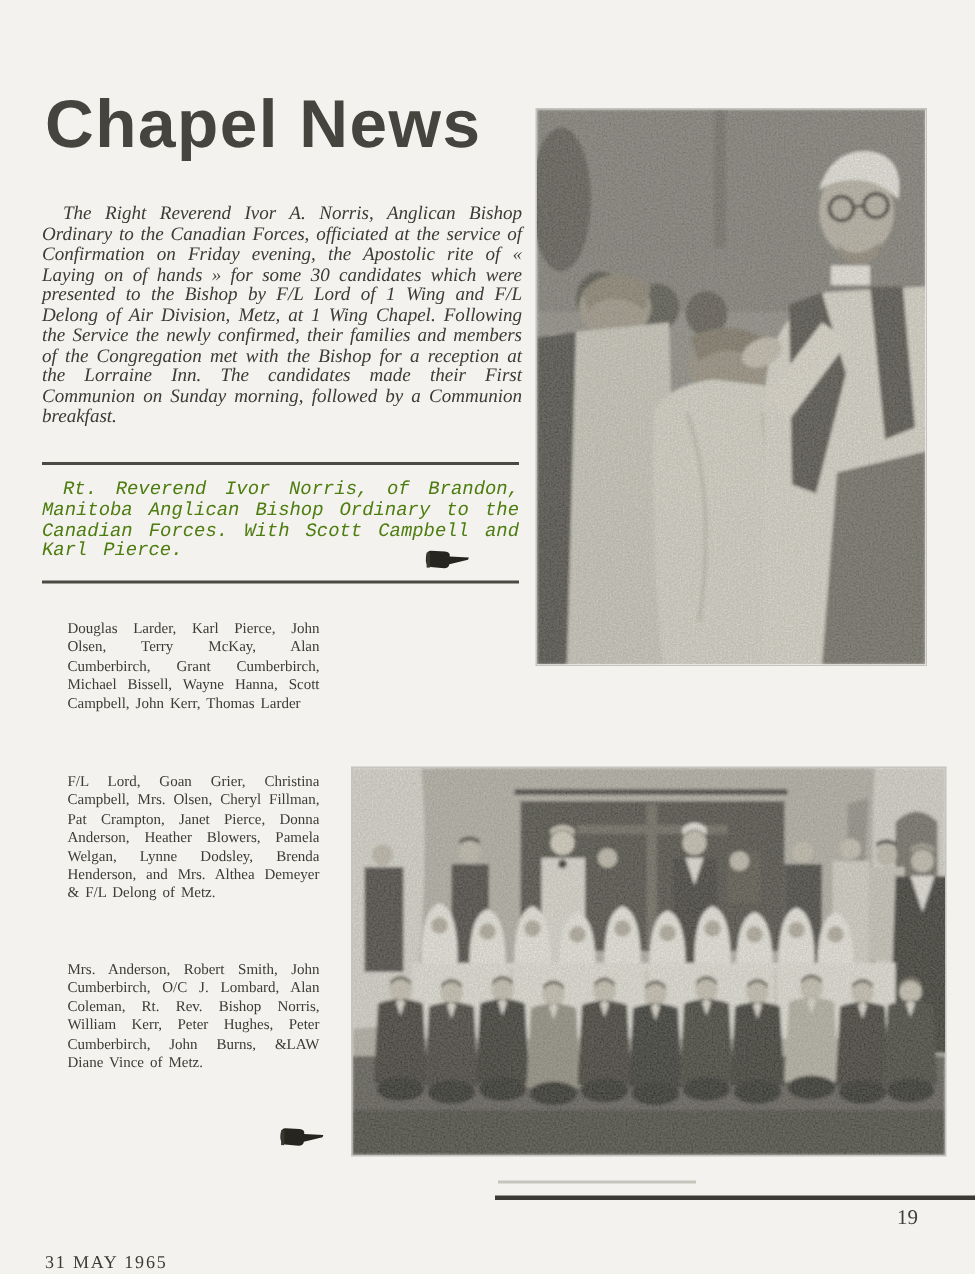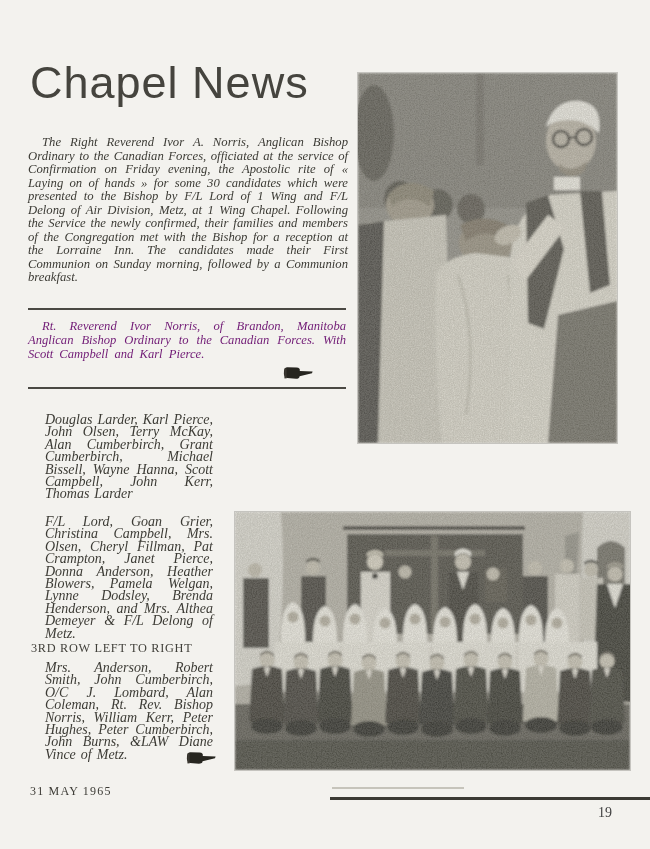--- a/index.html
+++ b/index.html
@@ -7,65 +7,65 @@
     width:650px;height:849px;
     background:#f3f2ee;
     font-family:"Liberation Serif", serif;
     color:#3a3934;
   }
   .page{position:relative;width:650px;height:849px;background:#f3f2ee;overflow:hidden;}
 
   .title{
     position:absolute;left:30px;top:60px;margin:0;
     font-family:"Liberation Sans", sans-serif;
-    font-weight:normal;font-size:45px;line-height:1;
+    font-weight:bold;font-size:45px;line-height:1;
     letter-spacing:1px;color:#45443e;
   }
 
   .body-text{
     position:absolute;left:28px;top:136px;width:320px;margin:0;
     font-size:12.7px;line-height:13.5px;text-align:justify;
     text-indent:14px;color:#3c3b35;word-spacing:0.5px;font-style:italic;
   }
 
   .rule{position:absolute;left:28px;width:318px;height:2px;background:#4a4943;}
   .rule-top{top:308px;}
   .rule-bottom{top:387px;}
 
   .caption{
     position:absolute;left:28px;top:320px;width:318px;margin:0;
     font-style:italic;font-size:12.6px;line-height:13.8px;
-    text-align:justify;text-indent:14px;word-spacing:3px;color:#701a75;
+    text-align:justify;text-indent:14px;word-spacing:3px;color:#4d7c0f;font-family:Liberation Mono, monospace;
   }
 
   .hand{position:absolute;width:30px;height:15px;}
   .hand-1{left:283px;top:365px;}
   .hand-2{left:186px;top:750px;}
 
   .row-block{position:absolute;left:31px;width:192px;}
   .row-block-1{top:414px;}
   .row-block-2{top:516px;}
   .row-block-3{top:641px;}
   .row-heading{
     margin:0 0 6px 0;font-weight:normal;
     font-size:12.3px;letter-spacing:0.7px;color:#403f39;
   }
   .row-names{
     margin:0 0 0 14px;width:168px;
-    font-style:italic;font-size:14px;line-height:12.4px;
+    font-size:10px;line-height:12.4px;
     text-align:justify;word-spacing:1.5px;color:#3c3b35;
   }
 
   .photo{position:absolute;overflow:hidden;box-shadow:0 0 0 1px rgba(60,58,52,0.25);}
   .photo svg{display:block;}
   .photo-top{left:358px;top:73px;width:259px;height:370px;}
   .photo-bottom{left:235px;top:512px;width:395px;height:258px;}
 
   .footer-date{
-    position:absolute;left:30px;top:784px;
+    position:absolute;left:30px;top:834px;
     font-size:12px;letter-spacing:1.2px;color:#3c3b35;
   }
   .footer-rule-faint{position:absolute;left:332px;top:787px;width:132px;height:2px;background:#c6c4bb;}
   .footer-rule{position:absolute;left:330px;top:797px;width:320px;height:3px;background:#3b3a34;}
   .page-number{
     position:absolute;left:598px;top:805px;
     font-size:14px;color:#404040;
   }
 </style>
 </head>
@@ -92,21 +92,20 @@
 
   <div class="row-block row-block-1">
     <p class="row-names">Douglas Larder, Karl Pierce, John Olsen, Terry McKay, Alan Cumberbirch, Grant Cumberbirch, Michael Bissell, Wayne Hanna, Scott Campbell, John Kerr, Thomas Larder</p>
   </div>
 
   <div class="row-block row-block-2">
     <p class="row-names">F/L Lord, Goan Grier, Christina Campbell, Mrs. Olsen, Cheryl Fillman, Pat Crampton, Janet Pierce, Donna Anderson, Heather Blowers, Pamela Welgan, Lynne Dodsley, Brenda Henderson, and Mrs. Althea Demeyer &amp; F/L Delong of Metz.</p>
   </div>
 
   <div class="row-block row-block-3">
-    <h2 class="row-heading">3RD ROW LEFT TO RIGHT</h2>
     <p class="row-names">Mrs. Anderson, Robert Smith, John Cumberbirch, O/C J. Lombard, Alan Coleman, Rt. Rev. Bishop Norris, William Kerr, Peter Hughes, Peter Cumberbirch, John Burns, &amp;LAW Diane Vince of Metz.</p>
   </div>
 
   <span class="hand hand-2">
     <svg viewBox="0 0 30 15" width="30" height="15">
       <path d="M1,6 Q0.2,12 4,13 L13,13.8 Q16.2,13.8 16.6,11.2 L29,8.2 L29.6,6.6 L16.8,6 Q17.4,3 13.6,2.6 L4.4,2.2 Q1.4,2.2 1,6 Z" fill="#26251f"></path>
       <rect x="1.4" y="3.4" width="2.2" height="10" fill="#3a3831"></rect>
     </svg>
   </span>
 

